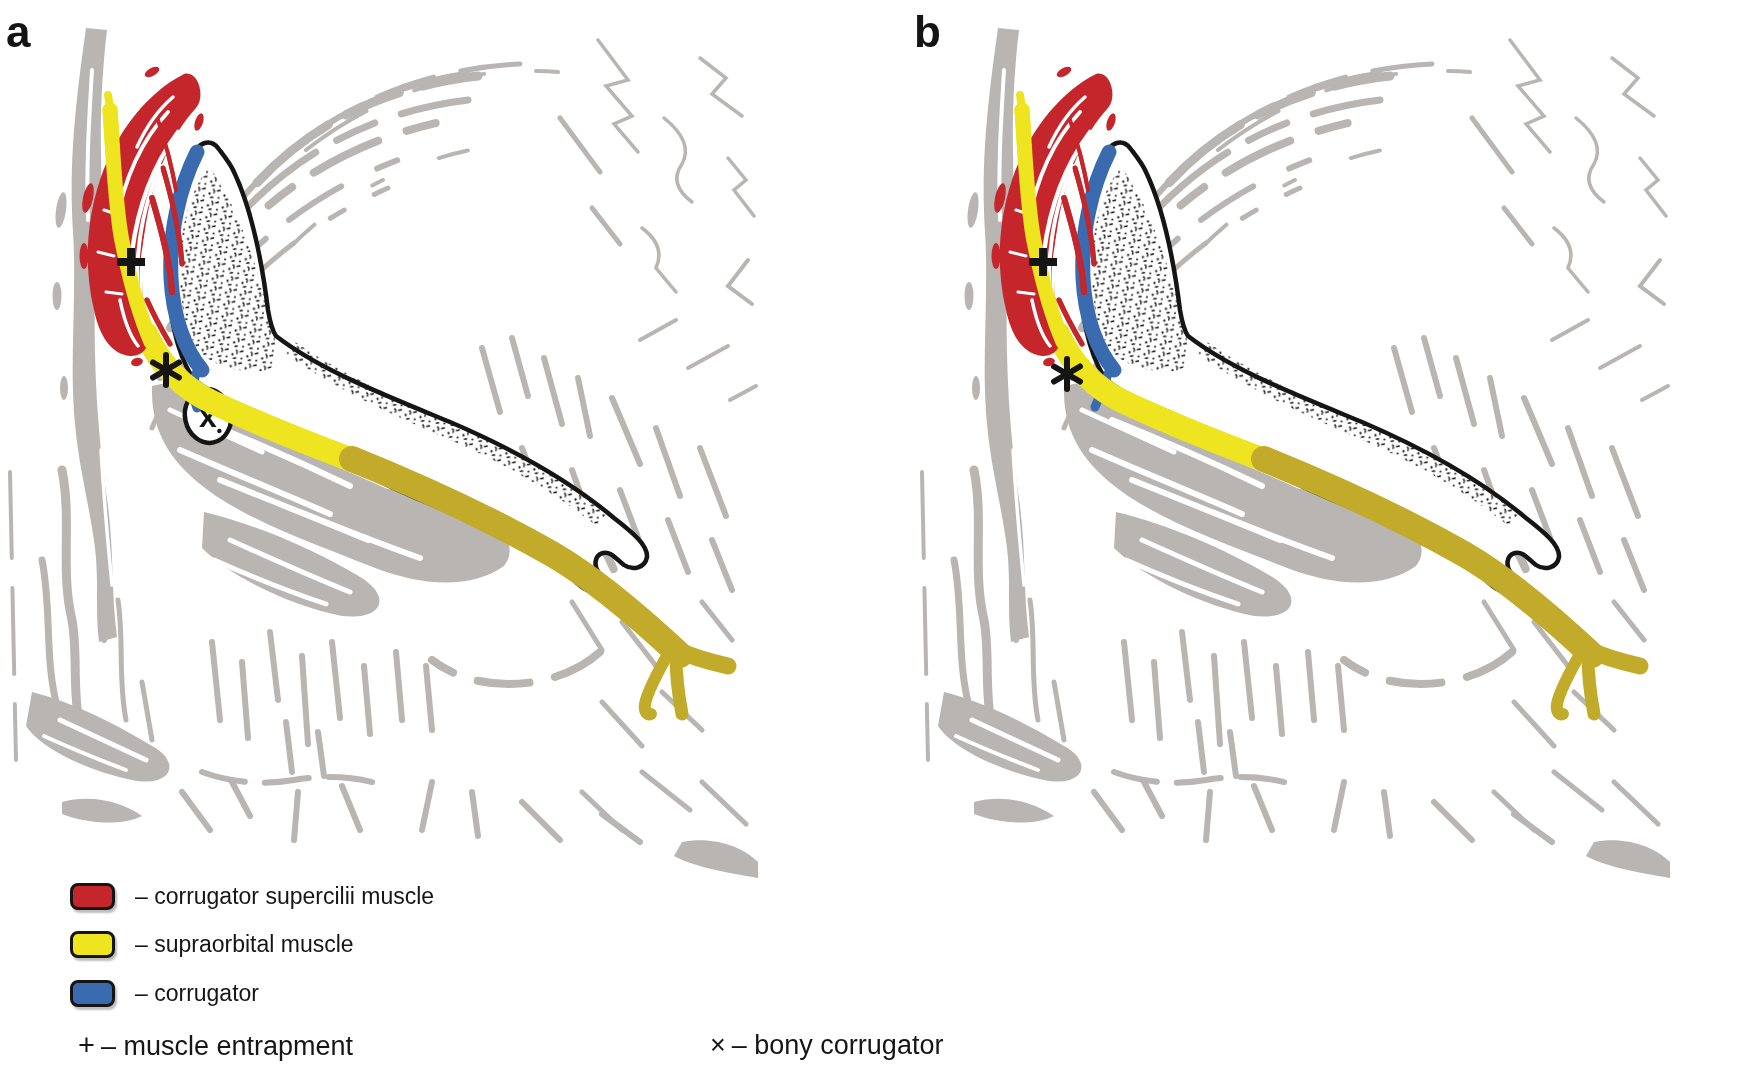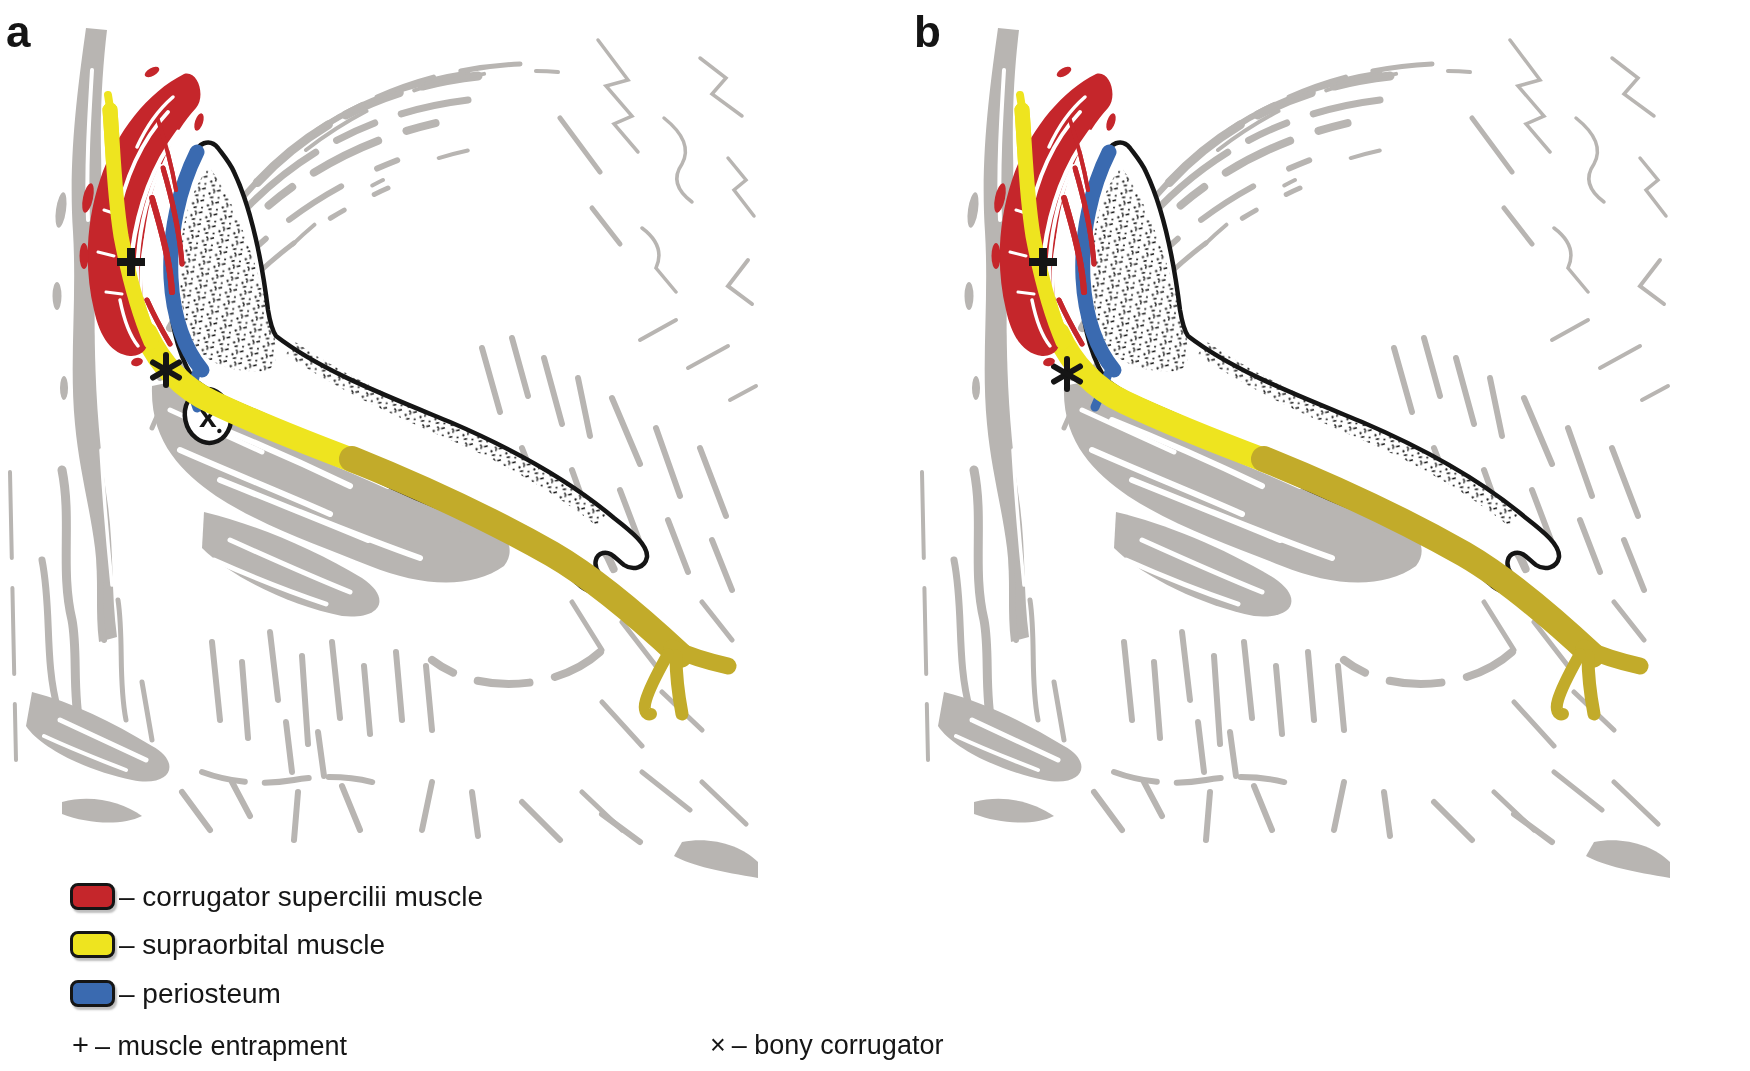--- a/index.html
+++ b/index.html
@@ -18,21 +18,21 @@
   .ny{stroke:var(--nerve_bright);fill:none;stroke-linecap:round;}
   .no{stroke:var(--nerve_deep);fill:none;stroke-linecap:round;}
   .mark{fill:var(--outline);stroke:none;}
   .markl{stroke:var(--outline);fill:none;stroke-linecap:round;}
   .xglyph{font-family:"Liberation Sans",sans-serif;font-size:32px;font-weight:700;
           fill:var(--outline);text-anchor:middle;}
   
   .legend-row{position:absolute;left:70px;display:flex;align-items:center;height:27px;}
   .swatch{display:inline-block;width:45px;height:27px;border:3px solid #151515;border-radius:8px;
           box-sizing:border-box;box-shadow:2px 3px 2px rgba(110,110,110,.45);}
-  .legend-label{margin-left:4px;font-size:28px;line-height:27px;color:#161616;}
+  .legend-label{margin-left:20px;font-size:23px;line-height:27px;color:#161616;}
   .sym-item{position:absolute;top:0;font-size:27px;line-height:30px;white-space:nowrap;color:#161616;}
   .sym-plus{font-size:29px;font-weight:400;margin-right:6px;}
   .sym-star{font-size:31px;font-weight:400;margin-right:6px;}
   .sym-x{font-size:27px;font-weight:400;margin-right:6px;}
 </style>
 </head>
 <body>
 
 <div class="stage">
 
@@ -200,25 +200,25 @@
     <div class="legend-row" style="top:883px">
       <span class="swatch" style="background: rgb(197, 38, 43);"></span>
       <span class="legend-label">– corrugator supercilii muscle</span>
     </div>
     <div class="legend-row" style="top:931px">
       <span class="swatch" style="background: rgb(238, 228, 31);"></span>
       <span class="legend-label">– supraorbital muscle</span>
     </div>
     <div class="legend-row" style="top:980px">
       <span class="swatch" style="background: rgb(58, 106, 176);"></span>
-      <span class="legend-label">– periosteum</span>
+      <span class="legend-label">– corrugator</span>
     </div>
 
     <div style="position:absolute;top:1030px;left:0;width:100%;height:34px">
-      <span class="sym-item" style="left:72px">
+      <span class="sym-item" style="left:78px">
         <span class="sym-plus">+</span><span>– muscle entrapment</span>
       </span>
       <span class="sym-item" style="left:710px">
         <span class="sym-x">×</span><span>– bony corrugator</span>
       </span>
     </div>
   </div>
 </div>
 
 </body></html>

